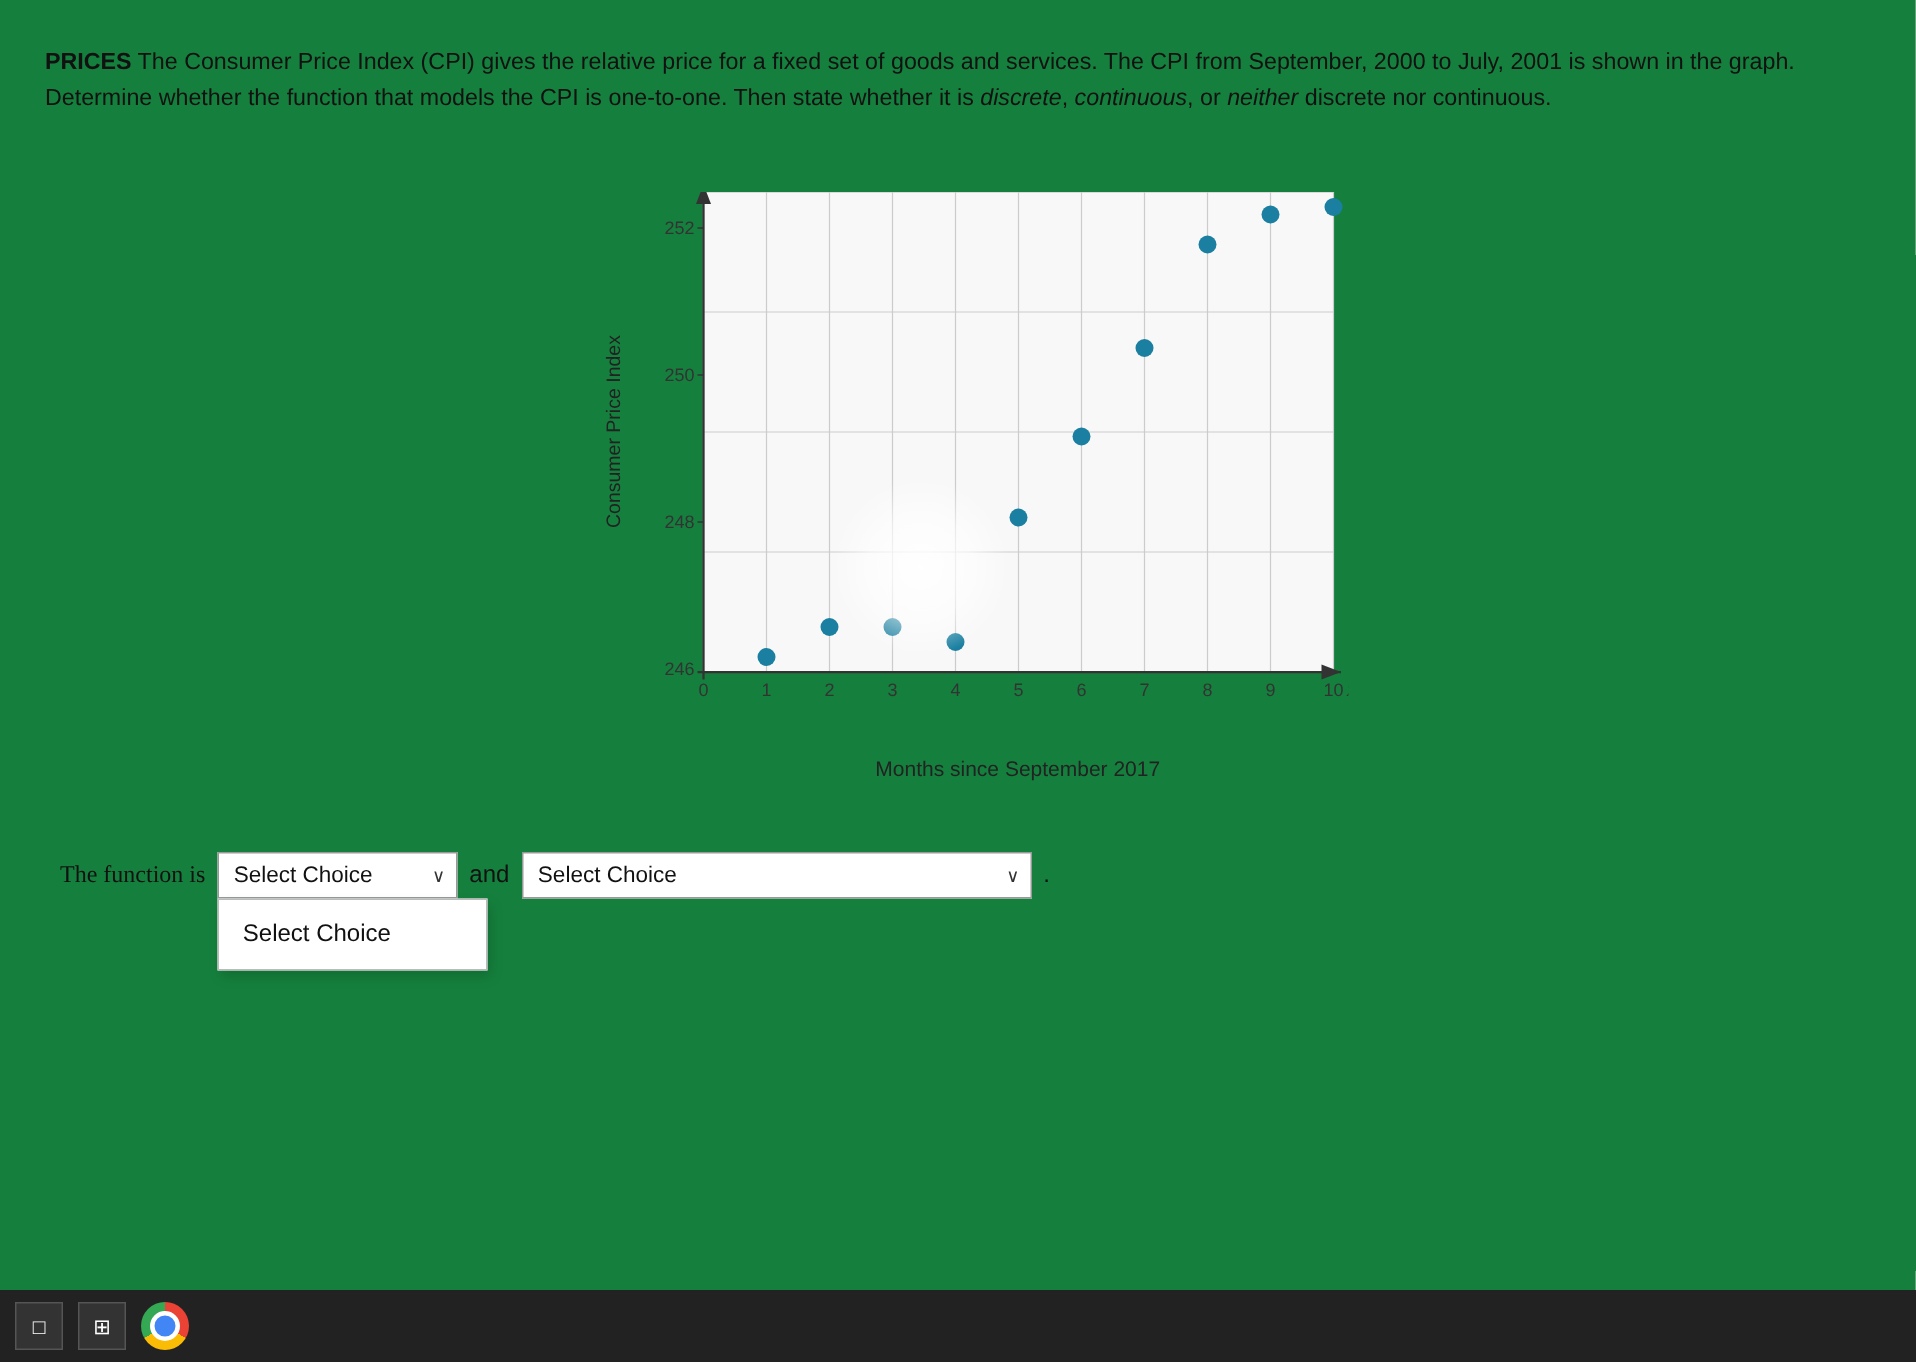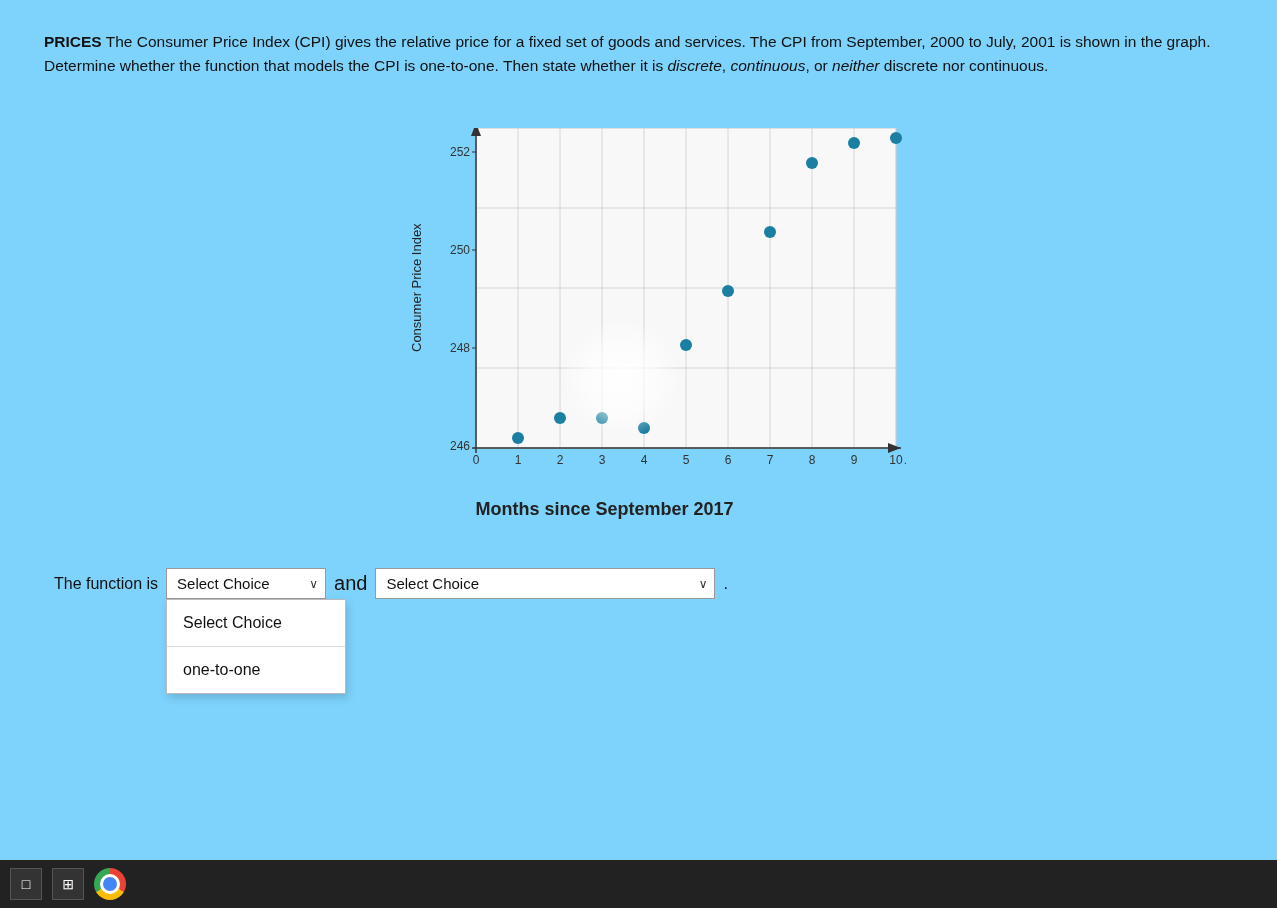--- a/index.html
+++ b/index.html
@@ -8,22 +8,22 @@
       font-family: Arial, sans-serif;
       font-size: 16px;
       color: #111;
       width: 1277px;
       min-height: 908px;
       position: relative;
       overflow: hidden;
     }
 
     .main-content {
-      padding: 30px 30px 20px 44px;
-      background: #7dd3fc;
+      padding: 30px 30px 20px 30px;
+      background: #15803d;
       min-height: 860px;
     }
 
     .problem-text {
       font-size: 15.5px;
       line-height: 1.55;
       max-width: 1200px;
       margin-bottom: 20px;
     }
 
@@ -83,20 +83,21 @@
       align-items: center;
       gap: 8px;
       margin-bottom: 10px;
       font-size: 16px;
       padding-left: 10px;
     }
 
     .function-label {
       font-size: 16px;
       color: #111;
+      font-family: Liberation Serif, serif;
     }
 
     .select-wrapper {
       position: relative;
       display: inline-block;
     }
 
     select {
       appearance: none;
       -webkit-appearance: none;
@@ -113,21 +114,21 @@
       position: absolute;
       right: 8px;
       top: 50%;
       transform: translateY(-50%);
       pointer-events: none;
       font-size: 12px;
       color: #333;
     }
 
     .and-text {
-      font-size: 20px;
+      font-size: 16px;
     }
 
     
     .dropdown-open {
       position: absolute;
       left: 0;
       top: 100%;
       background: #fff;
       border: 1px solid #bbb;
       min-width: 180px;
@@ -293,21 +294,21 @@
 
           <circle cx="386" cy="35" r="6" fill="#1a7fa0"></circle>
 
           <circle cx="428" cy="15" r="6" fill="#1a7fa0"></circle>
 
           <circle cx="470" cy="10" r="6" fill="#1a7fa0"></circle>
 
         </svg>
 
         
-        <div style="position: absolute; bottom: -32px; left: 50px; width: 420px; font-size: 18px; font-weight: bold; color: #222;">
+        <div style="position: absolute; bottom: -32px; left: 50px; width: 420px; text-align: center; font-size: 14px; font-weight: normal; color: #222;">
           <span>Months since September 2017</span>
         </div>
       </div>
 
       <div class="glare"></div>
     </div>
   </div>
 
   <div style="height: 20px;"></div>
 
@@ -316,21 +317,20 @@
 
     <div class="select-wrapper" style="position: relative;">
       <select style="min-width: 160px;">
         <option>Select Choice</option>
         <option>not one-to-one</option>
         <option>one-to-one</option>
       </select>
       
       <div class="dropdown-open">
         <div class="dropdown-item">Select Choice</div>
-        <div class="dropdown-item">one-to-one</div>
       </div>
     </div>
 
     <span class="and-text">and</span>
 
     <div class="select-wrapper">
       <select style="min-width: 340px;">
         <option>Select Choice</option>
         <option>discrete</option>
         <option>continuous</option>

